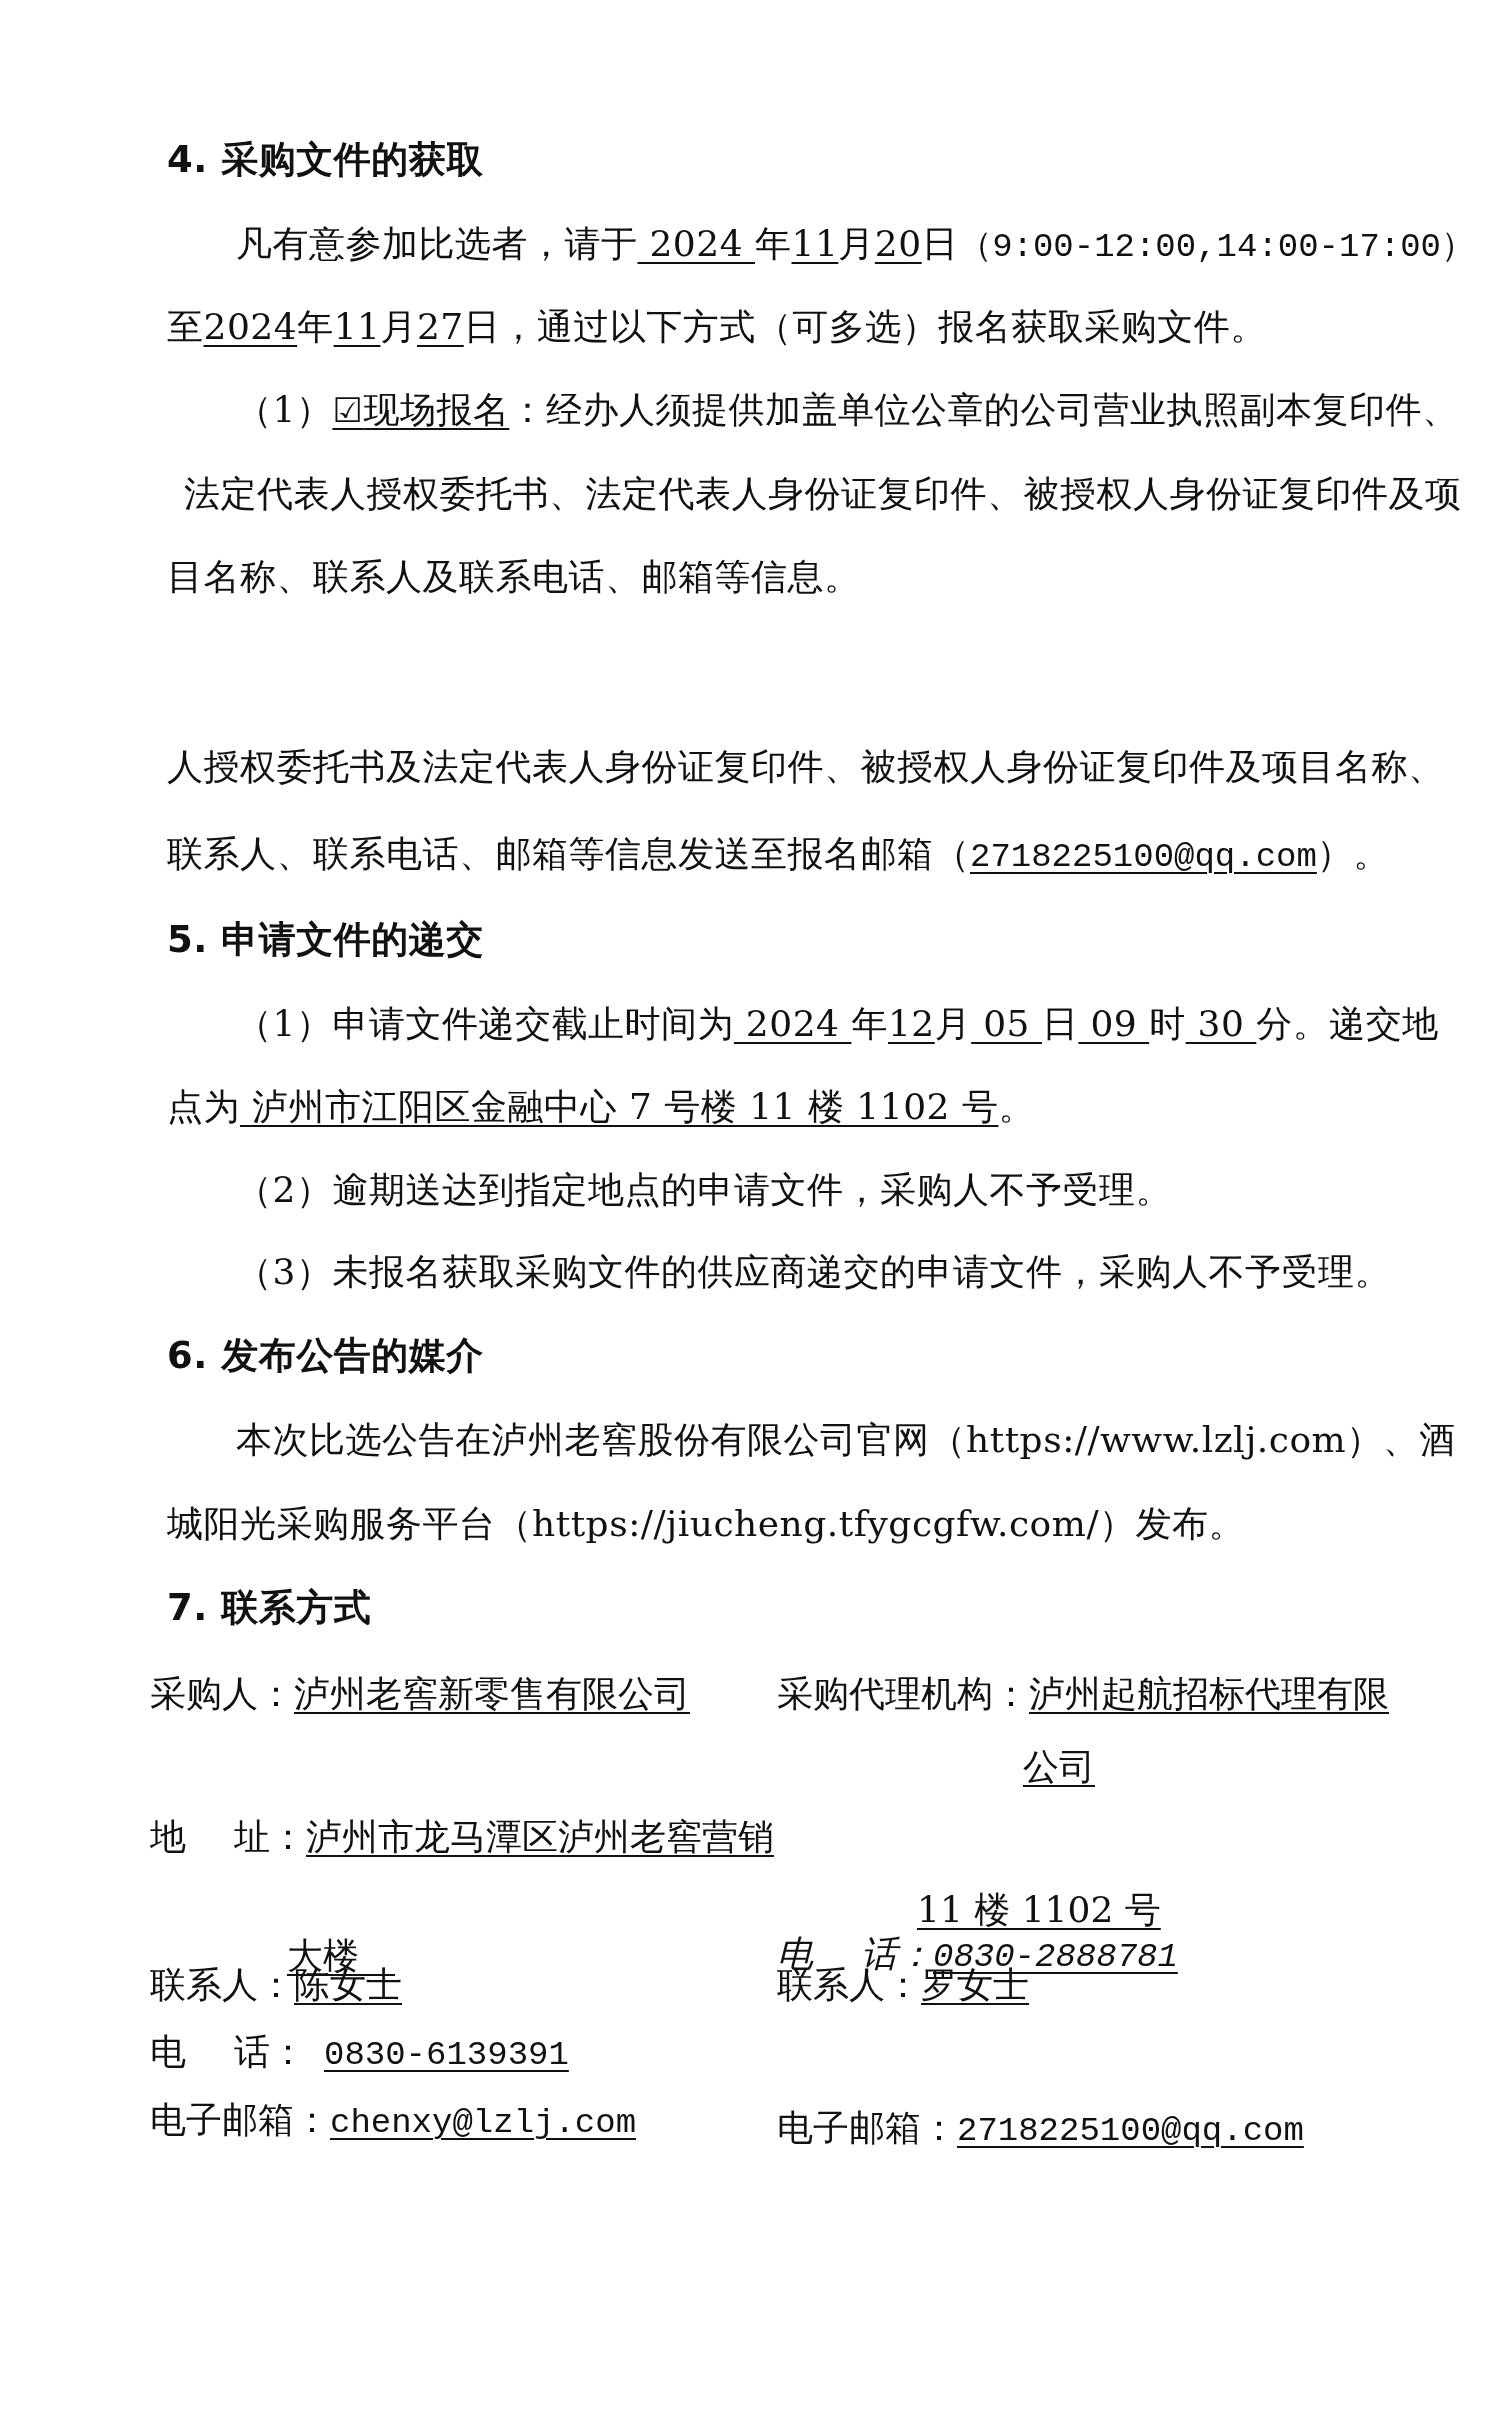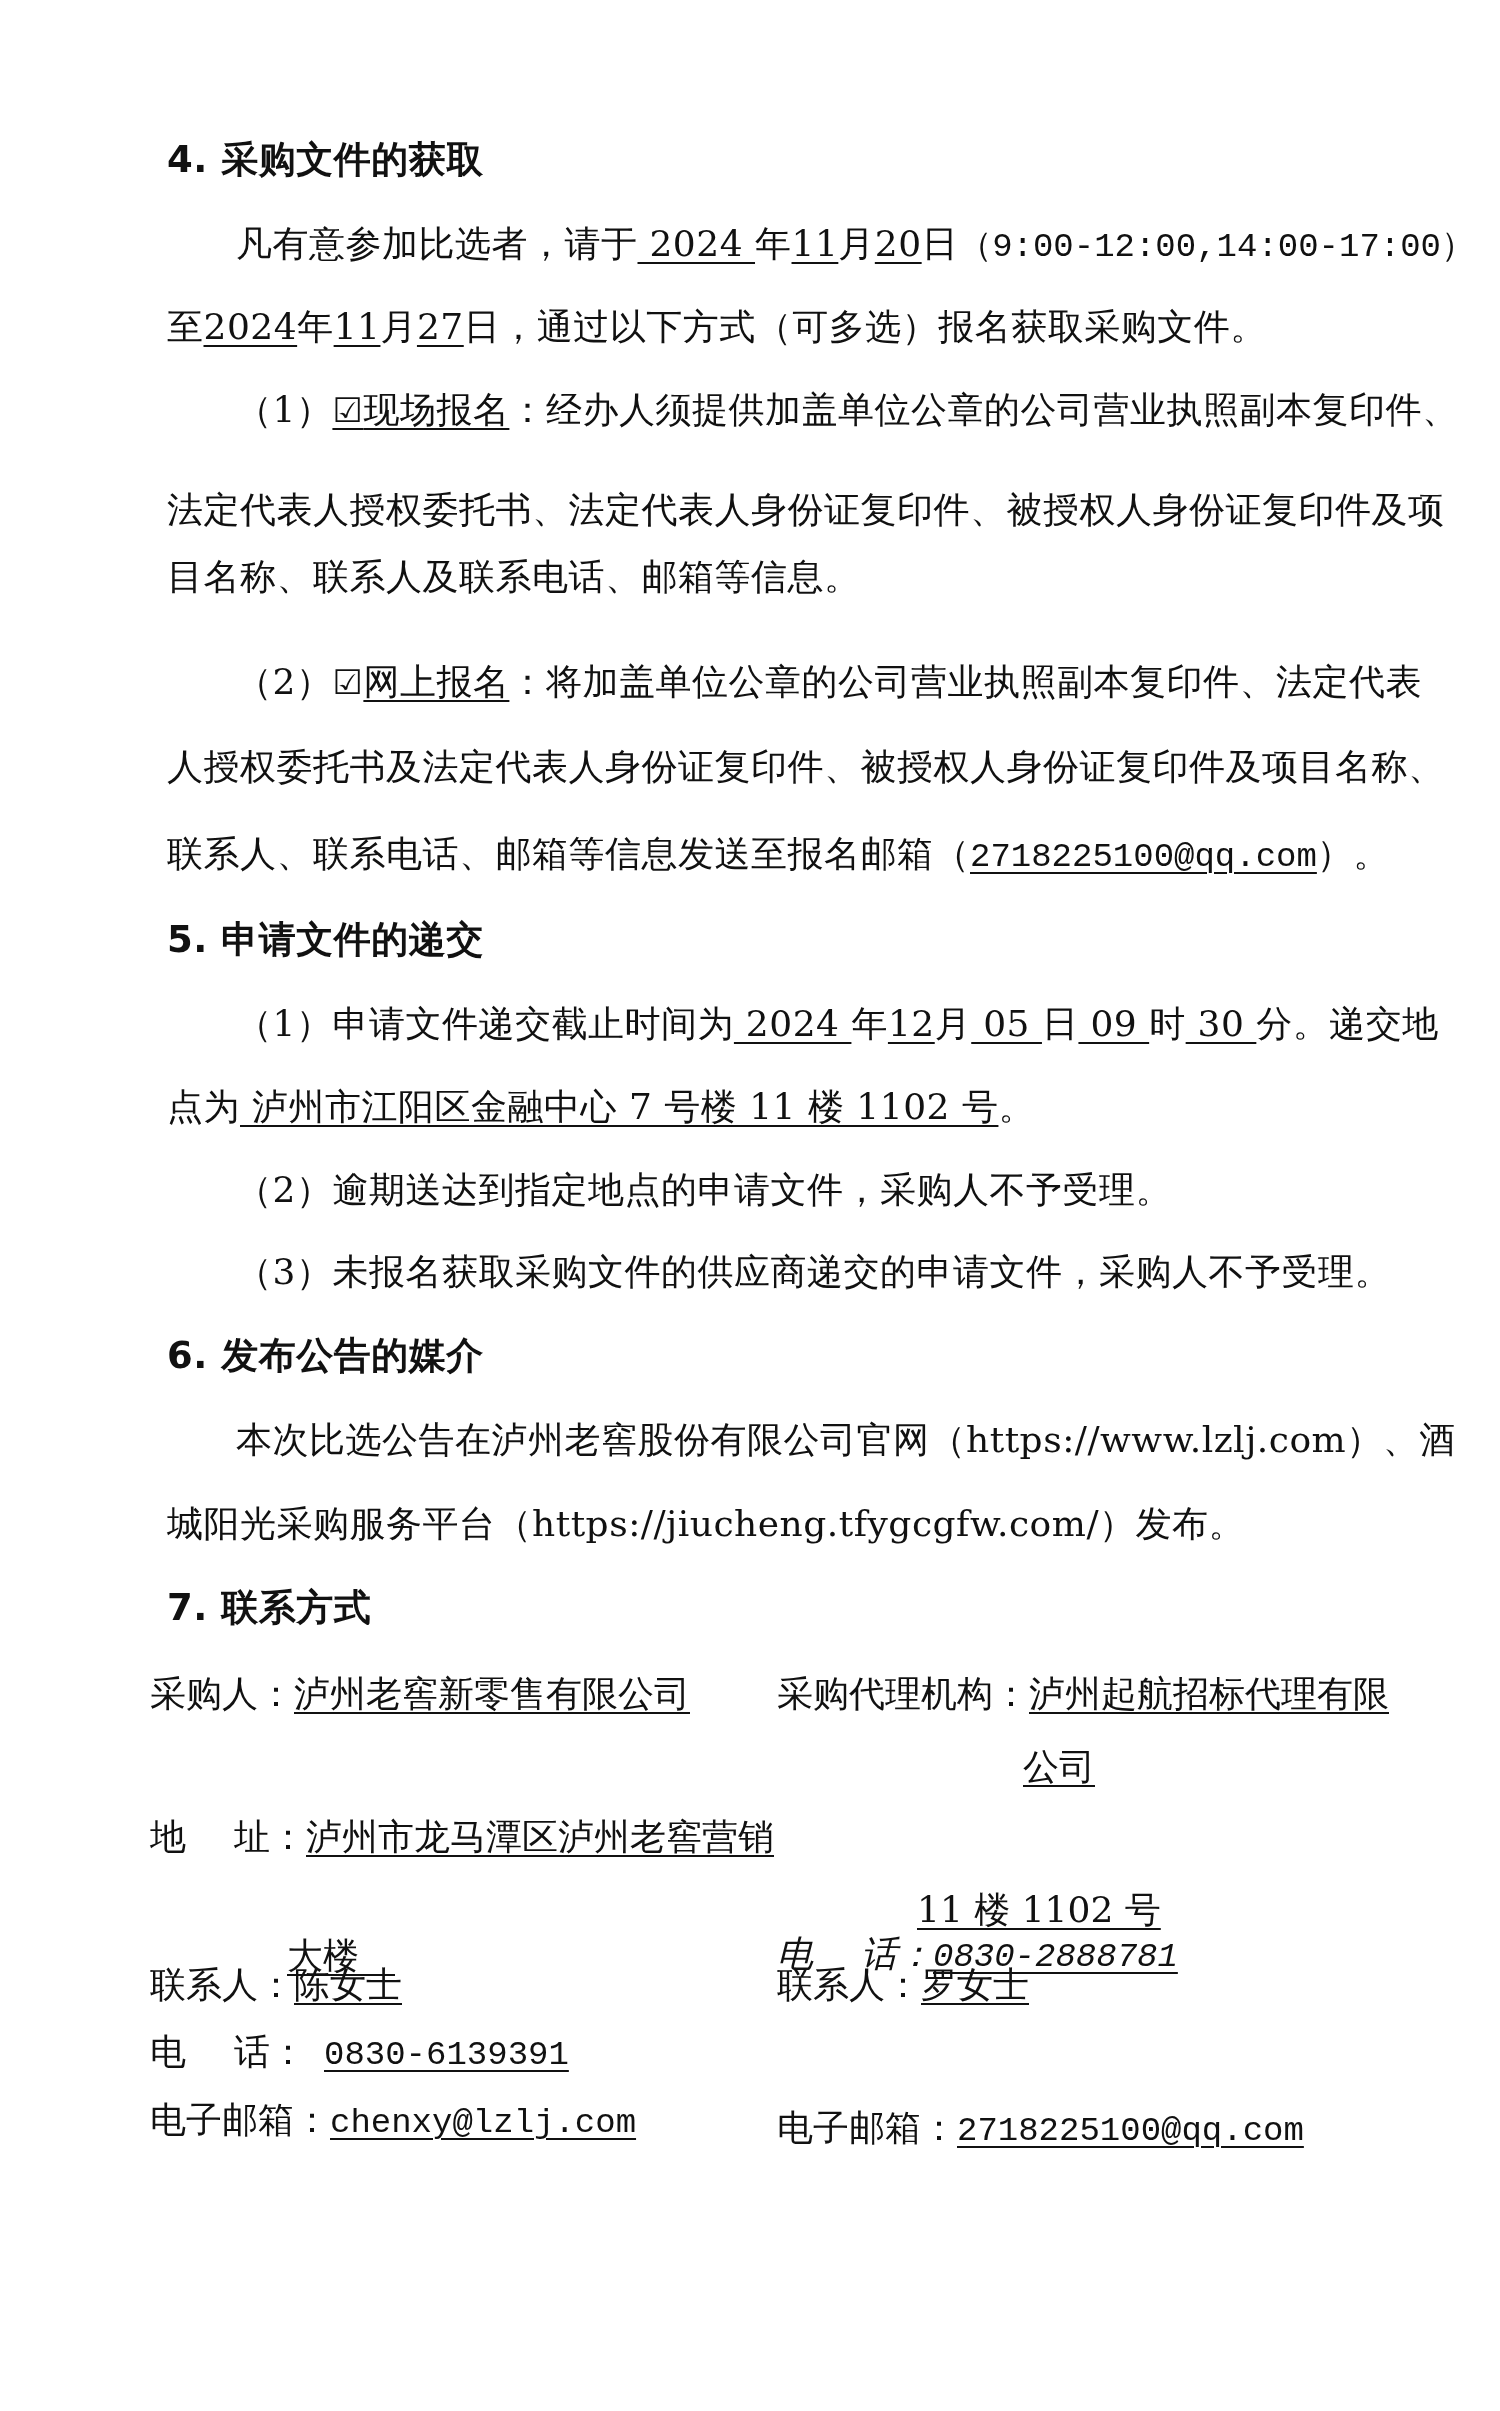--- a/index.html
+++ b/index.html
@@ -34,26 +34,23 @@
   <div class="line indent" style="top:222px;">
     <span>凡有意参加比选者，请于</span><span class="u"> 2024 </span><span>年</span><span class="u">11</span><span>月</span><span class="u">20</span><span>日</span><span class="mono">（9:00-12:00,14:00-17:00）</span>
   </div>
   <div class="line" style="top:305px;">
     <span>至</span><span class="u">2024</span><span>年</span><span class="u">11</span><span>月</span><span class="u">27</span><span>日</span><span>，通过以下方式（可多选）报名获取采购文件。</span>
   </div>
 
   <div class="line indent" style="top:388px;">
     <span>（1）</span><span class="chk u">☑</span><span class="u">现场报名</span><span>：经办人须提供加盖单位公章的公司营业执照副本复印件、</span>
   </div>
-  <div class="line" style="top:488px;">法定代表人授权委托书、法定代表人身份证复印件、被授权人身份证复印件及项</div>
+  <div class="line" style="top:472px;margin-left:17px;">法定代表人授权委托书、法定代表人身份证复印件、被授权人身份证复印件及项</div>
   <div class="line" style="top:555px;">目名称、联系人及联系电话、邮箱等信息。</div>
 
-  <div class="line indent" style="top:660px;">
-    <span>（2）</span><span class="chk">☑</span><span class="u">网上报名</span><span>：将加盖单位公章的公司营业执照副本复印件、法定代表</span>
-  </div>
   <div class="line" style="top:745px;">人授权委托书及法定代表人身份证复印件、被授权人身份证复印件及项目名称、</div>
   <div class="line" style="top:832px;">
     <span>联系人、联系电话、邮箱等信息发送至报名邮箱（</span><span class="u mono">2718225100@qq.com</span><span>）。</span>
   </div>
 
   <div class="line heading" style="top:918px;">5. 申请文件的递交</div>
   <div class="line indent" style="top:1002px;">
     <span>（1）申请文件递交截止时间为</span><span class="u"> 2024 </span><span>年</span><span class="u">12</span><span>月</span><span class="u"> 05 </span><span>日</span><span class="u"> 09 </span><span>时</span><span class="u"> 30 </span><span>分</span><span>。递交地</span>
   </div>
   <div class="line" style="top:1085px;">

